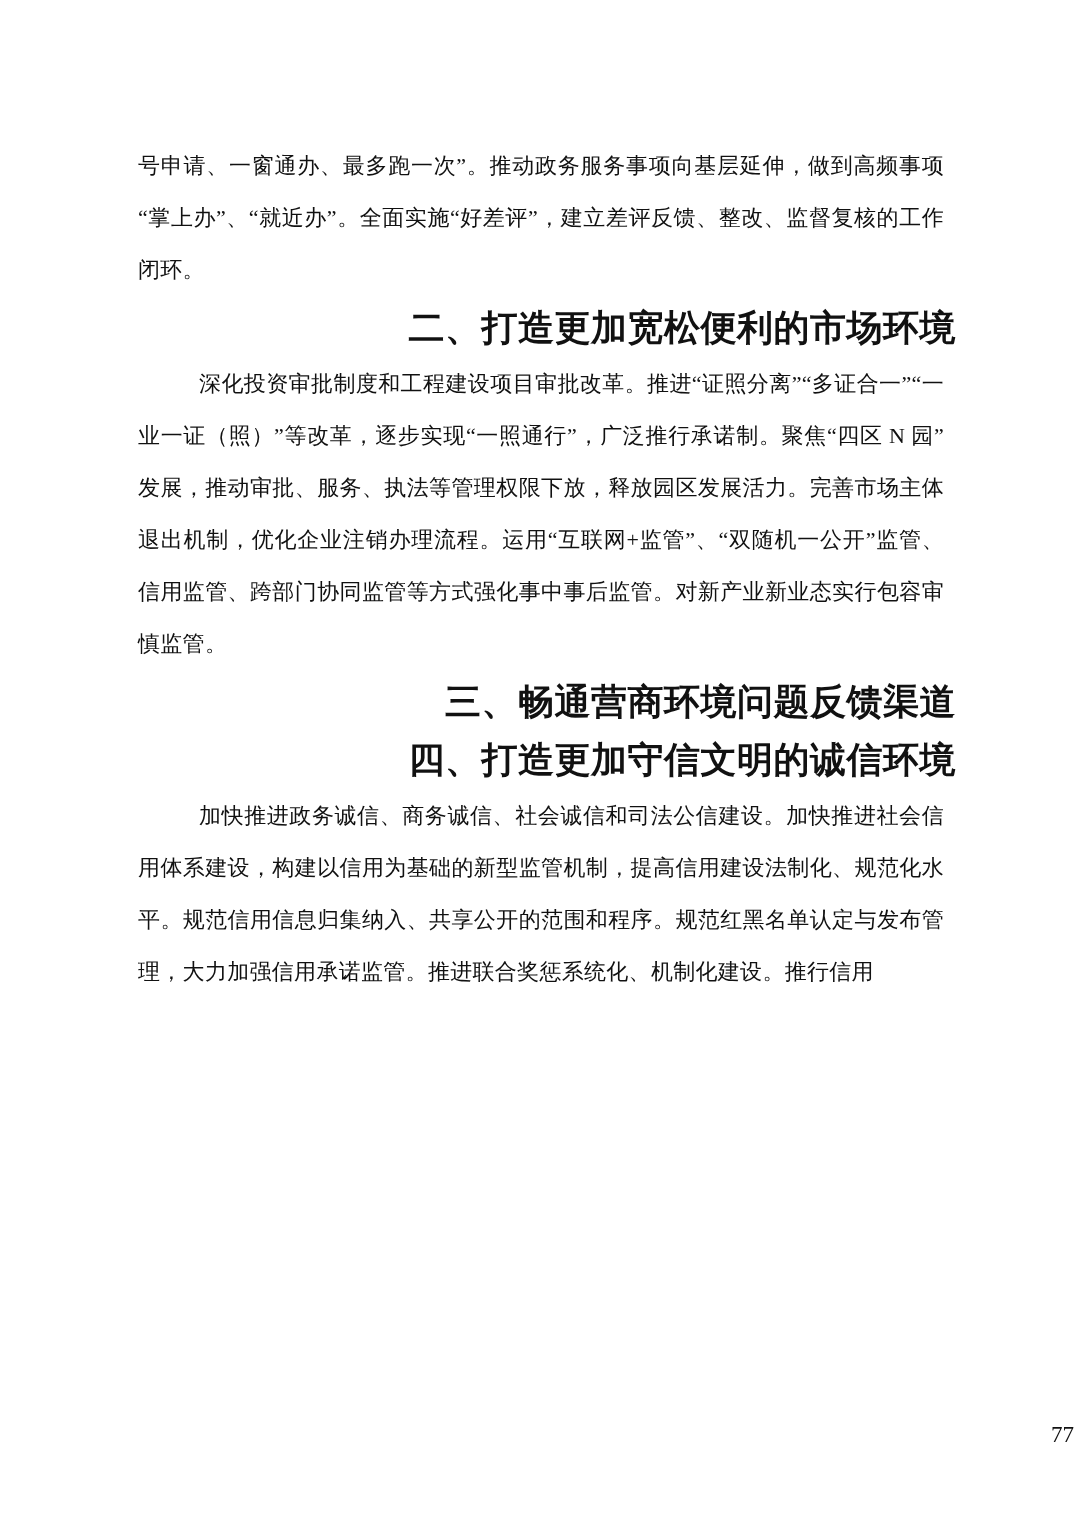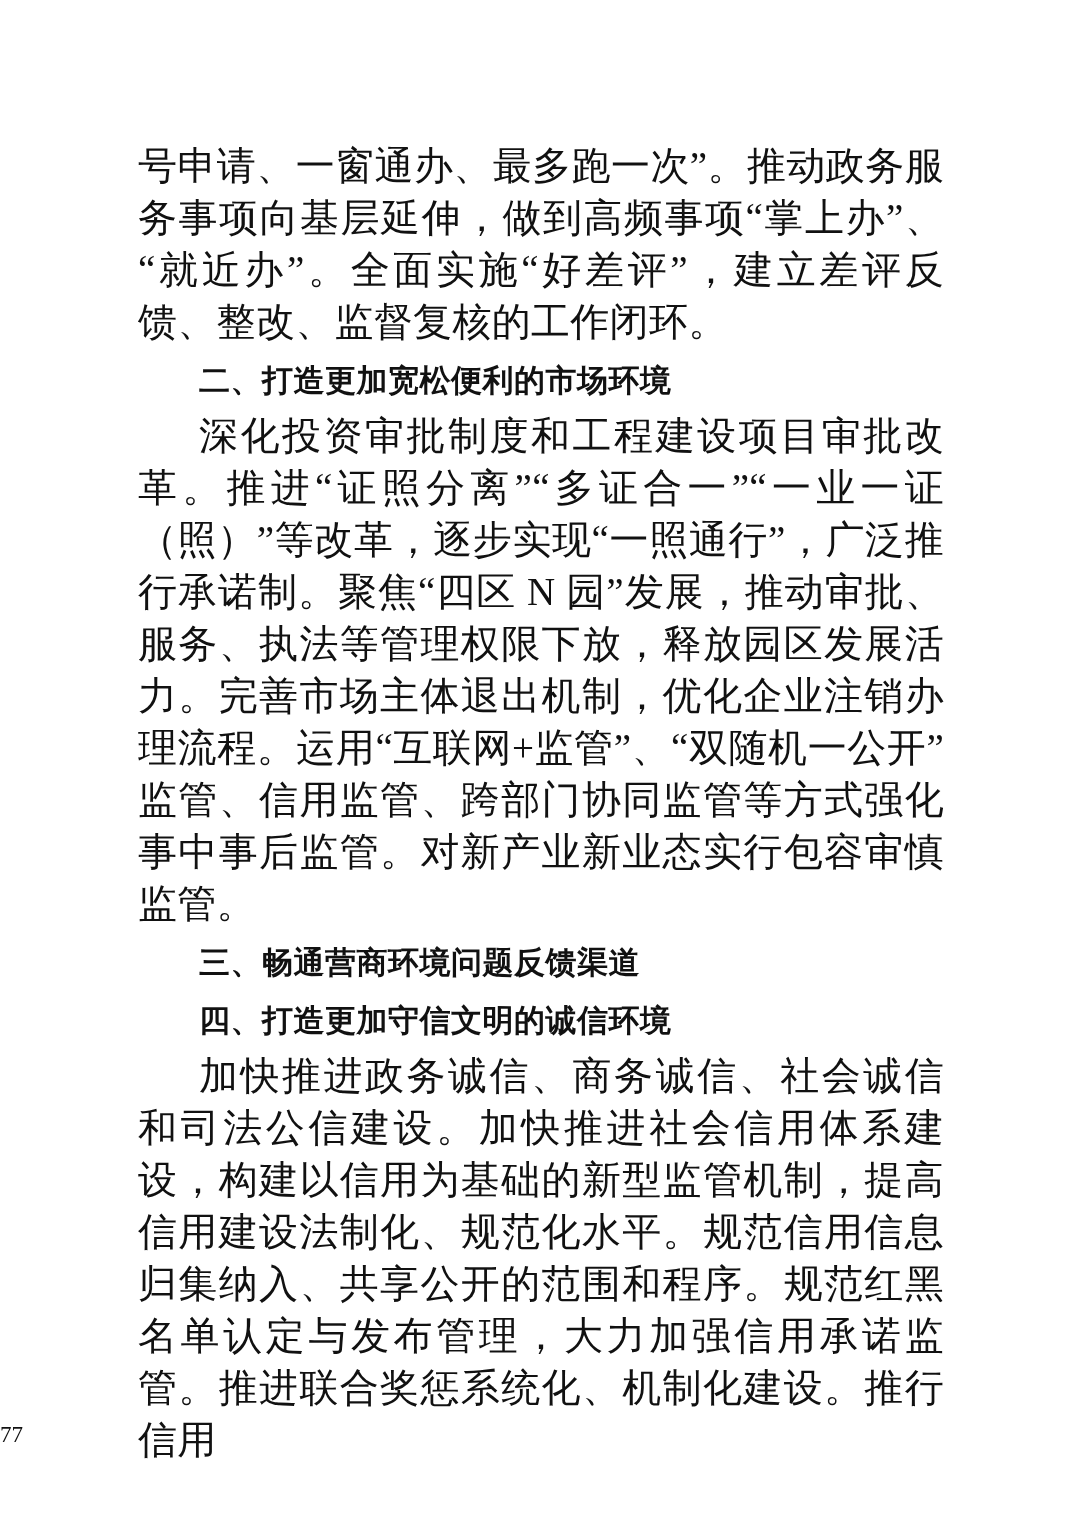--- a/index.html
+++ b/index.html
@@ -16,46 +16,47 @@
     overflow: hidden;
   }
   .page {
     box-sizing: border-box;
     width: 1074px;
     height: 1520px;
     padding: 140px 118px 60px 138px;
     position: relative;
   }
   .para {
-    font-size: 39px;
+    font-size: 22px;
     line-height: 52px;
     text-align: justify;
     text-justify: inter-ideograph;
     letter-spacing: 0.3px;
     margin: 0 12px 0 0;
     text-indent: 0;
   }
   .para.indent {
     text-indent: 61px;
   }
   .heading {
     font-family: "DejaVu Sans", "Liberation Sans", sans-serif;
-    font-size: 31px;
+    font-size: 36px;
     font-weight: bold;
     line-height: 52px;
     margin: 6px 0 4px 0;
     text-indent: 61px;
     letter-spacing: 0.5px;
+    text-align: right;
   }
   .page-number {
     position: absolute;
     left: 0;
     right: 0;
     bottom: 72px;
-    text-align: left;
+    text-align: right;
     font-size: 23px;
     font-family: "Liberation Serif", "DejaVu Serif", serif;
     color: #111111;
   }
 </style>
 </head>
 <body>
 
 <div class="page">
 

